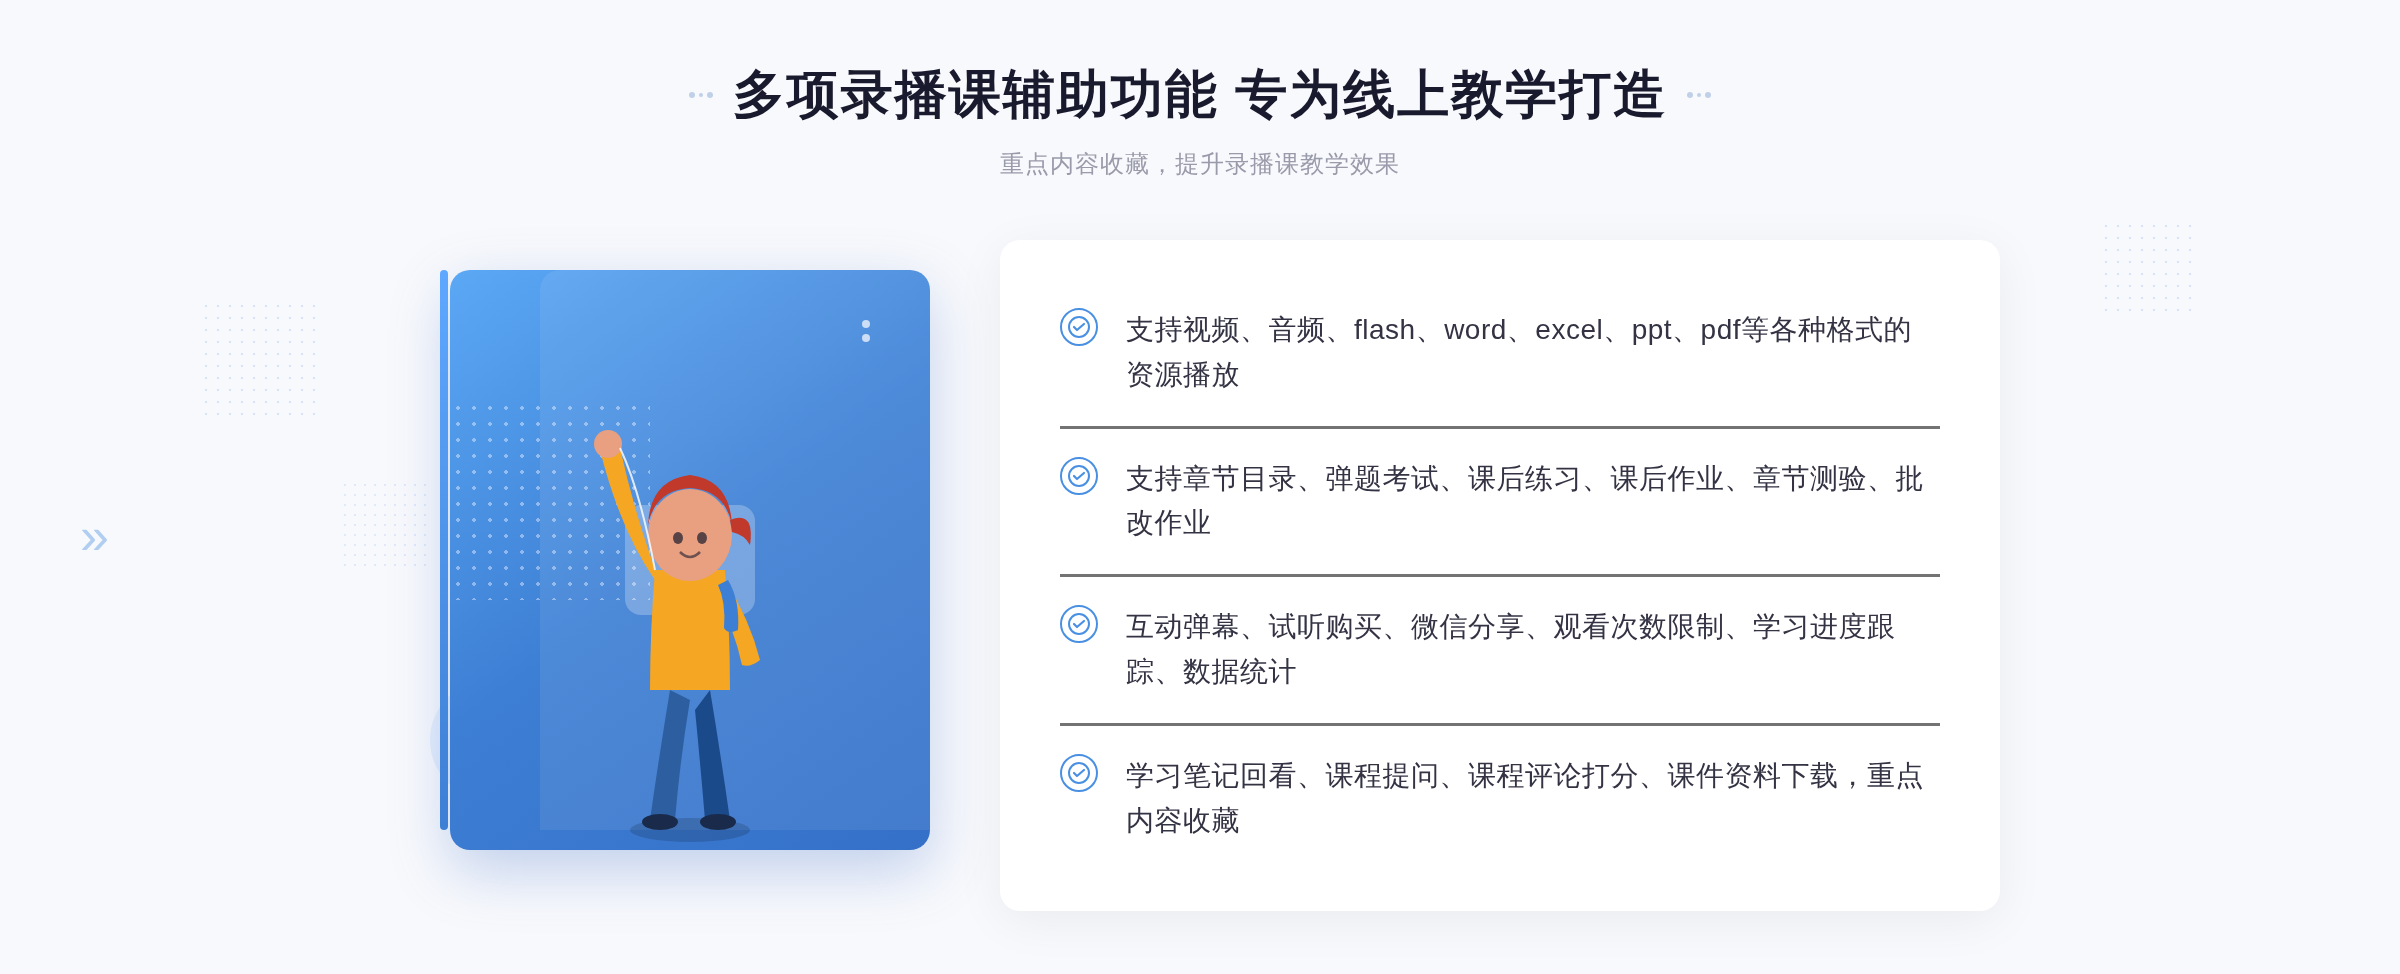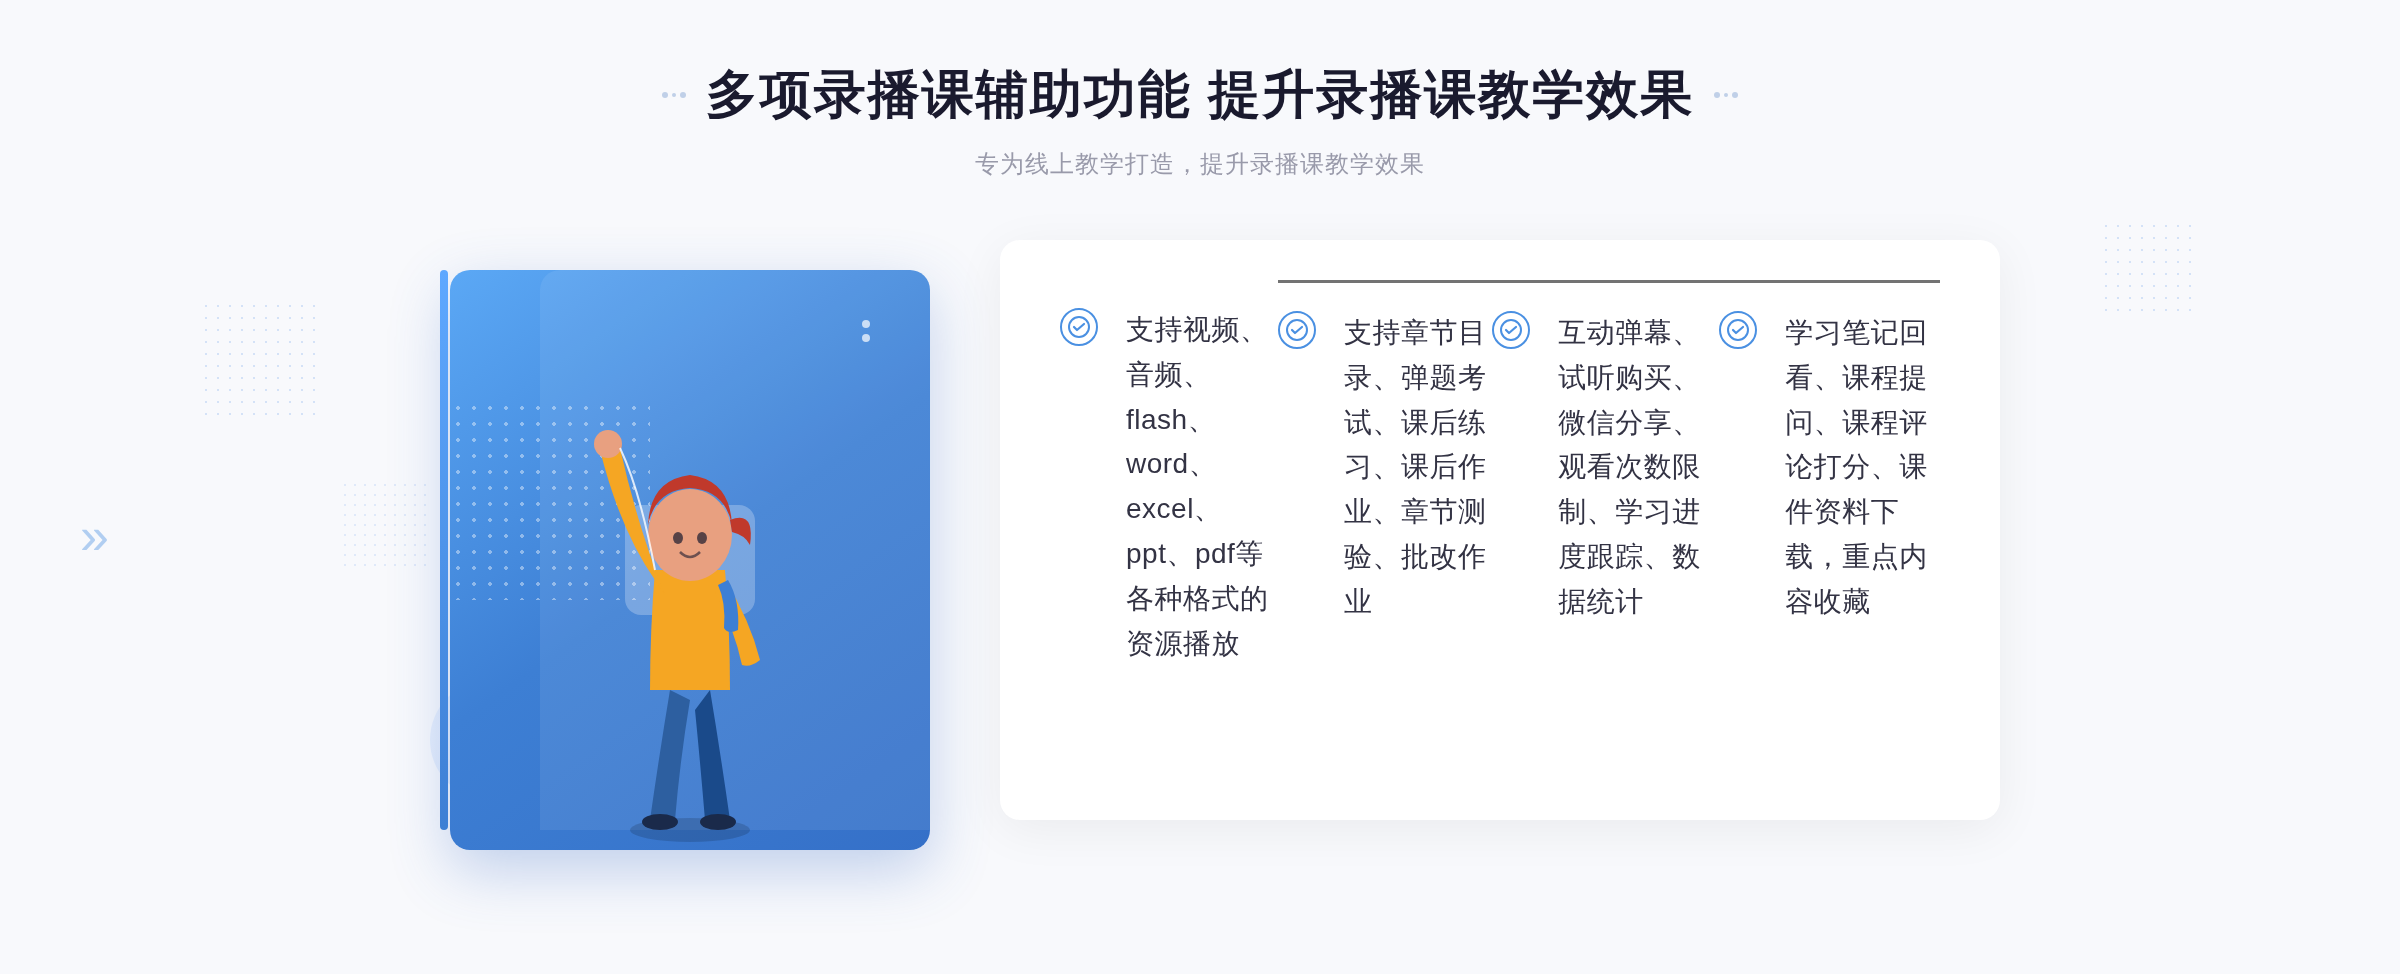--- a/index.html
+++ b/index.html
@@ -254,21 +254,21 @@
     
     .features-panel {
       flex: 1;
       background: #ffffff;
       border-radius: 20px;
       padding: 40px 60px;
       margin-left: 20px;
       box-shadow: 0 10px 50px rgba(0,0,0,0.06);
       min-height: 580px;
       display: flex;
-      flex-direction: row;
+      flex-direction: column;
       justify-content: space-around;
     }
 
     .feature-item {
       display: flex;
       align-items: flex-start;
       gap: 28px;
       padding: 28px 0;
     }
 
@@ -339,28 +339,28 @@
 
   <div class="page-left-chevron">»</div>
 
   <div class="header-section">
     <div class="header-title-row">
       <div class="title-decorator">
         <span></span>
           <span></span>
           <span></span>
       </div>
-      <h1 class="main-title">多项录播课辅助功能 提升录播课教学效果</h1>
+      <h1 class="main-title">多项录播课辅助功能 专为线上教学打造</h1>
       <div class="title-decorator">
         <span></span>
           <span></span>
           <span></span>
       </div>
     </div>
-    <p class="subtitle">专为线上教学打造，提升录播课教学效果</p>
+    <p class="subtitle">重点内容收藏，提升录播课教学效果</p>
   </div>
 
   <div class="content-area">
 
     <div class="illustration-wrapper">
 
       <div class="deco-circle-large"></div>
       <div class="deco-circle-small"></div>
       <div class="deco-stripe"></div>
 

